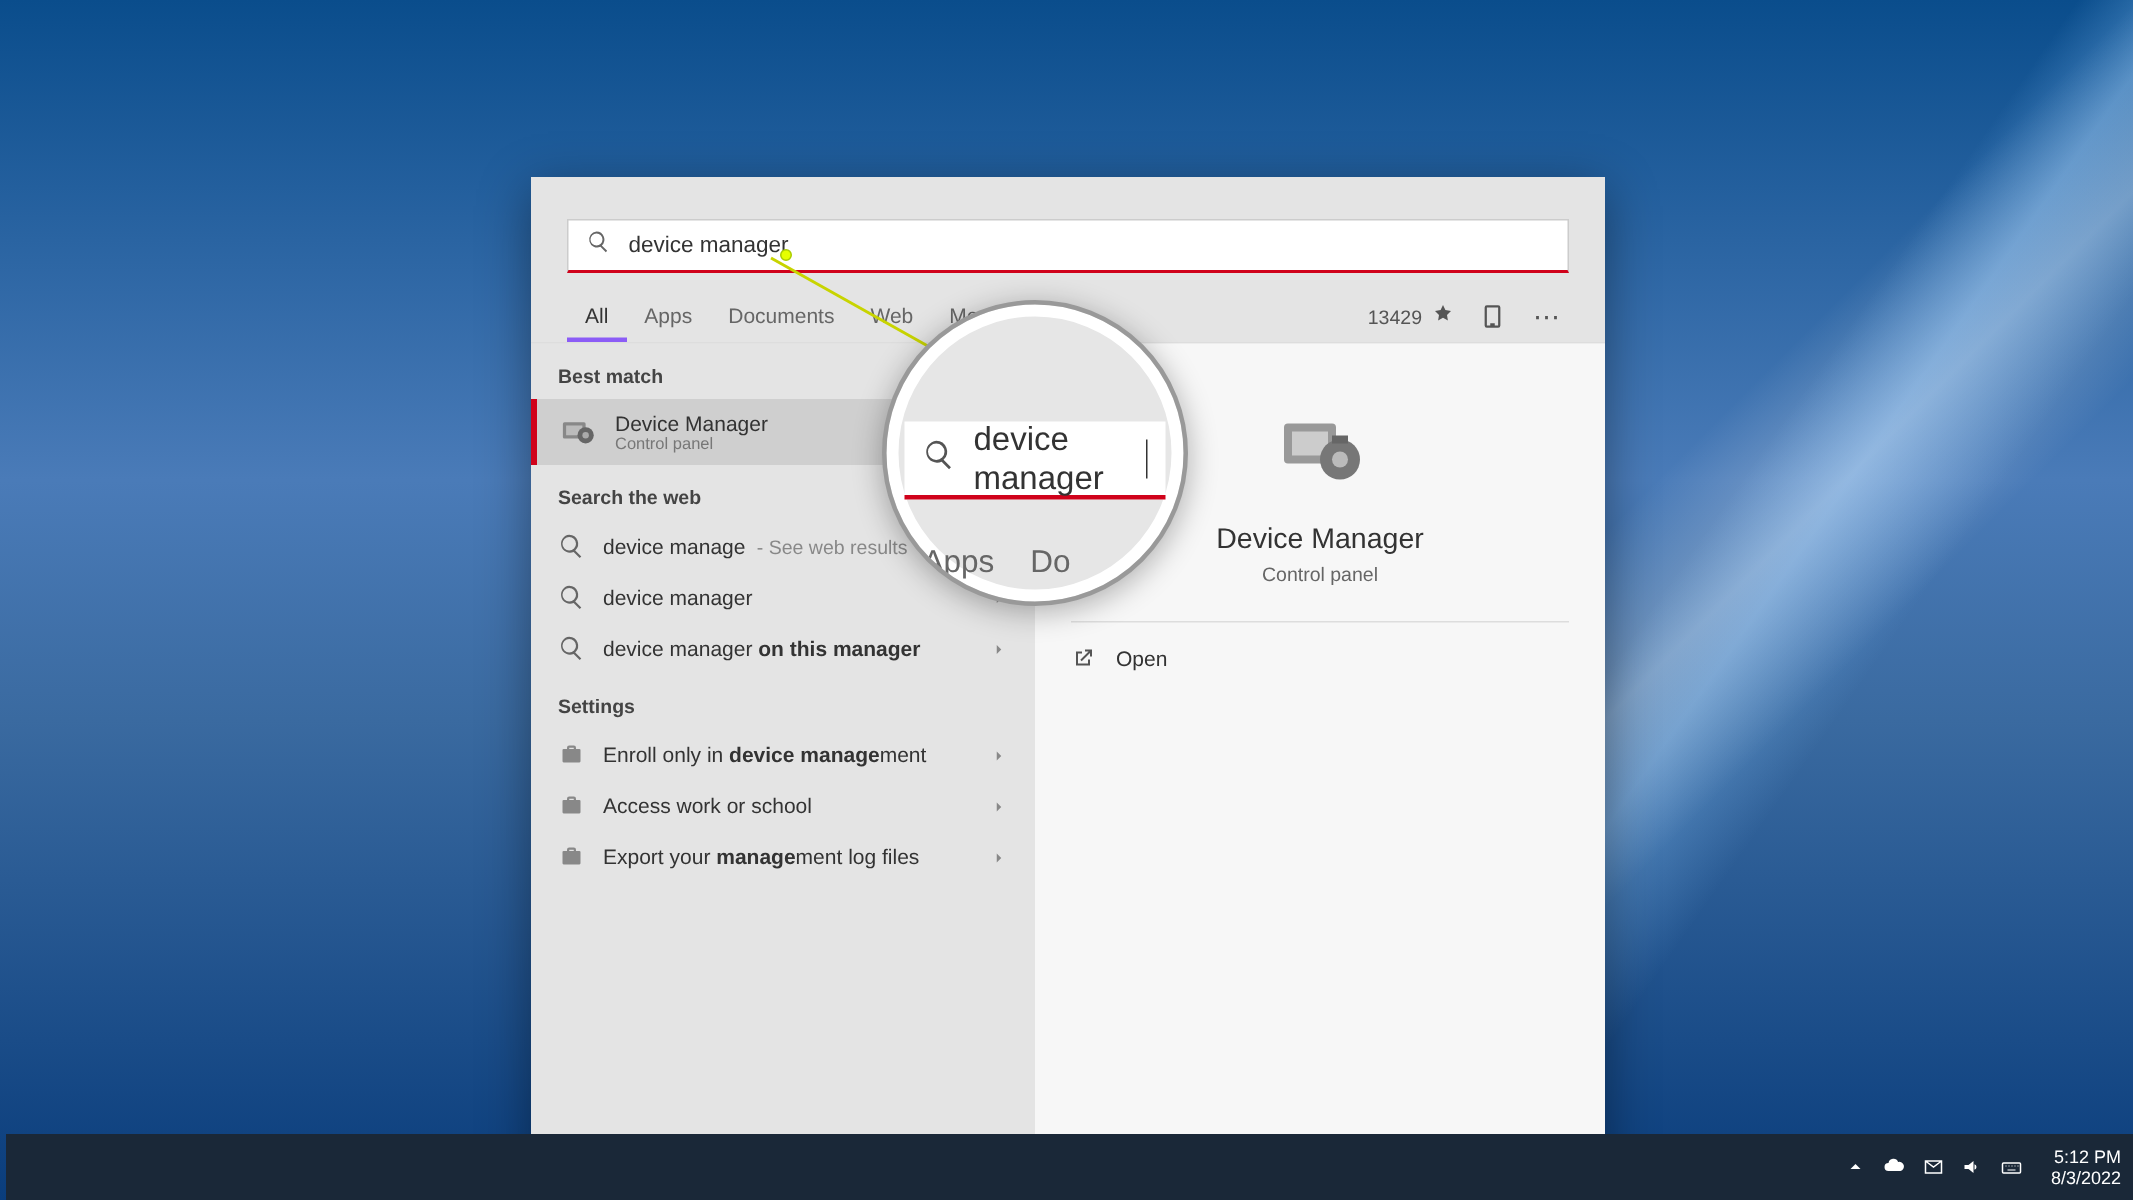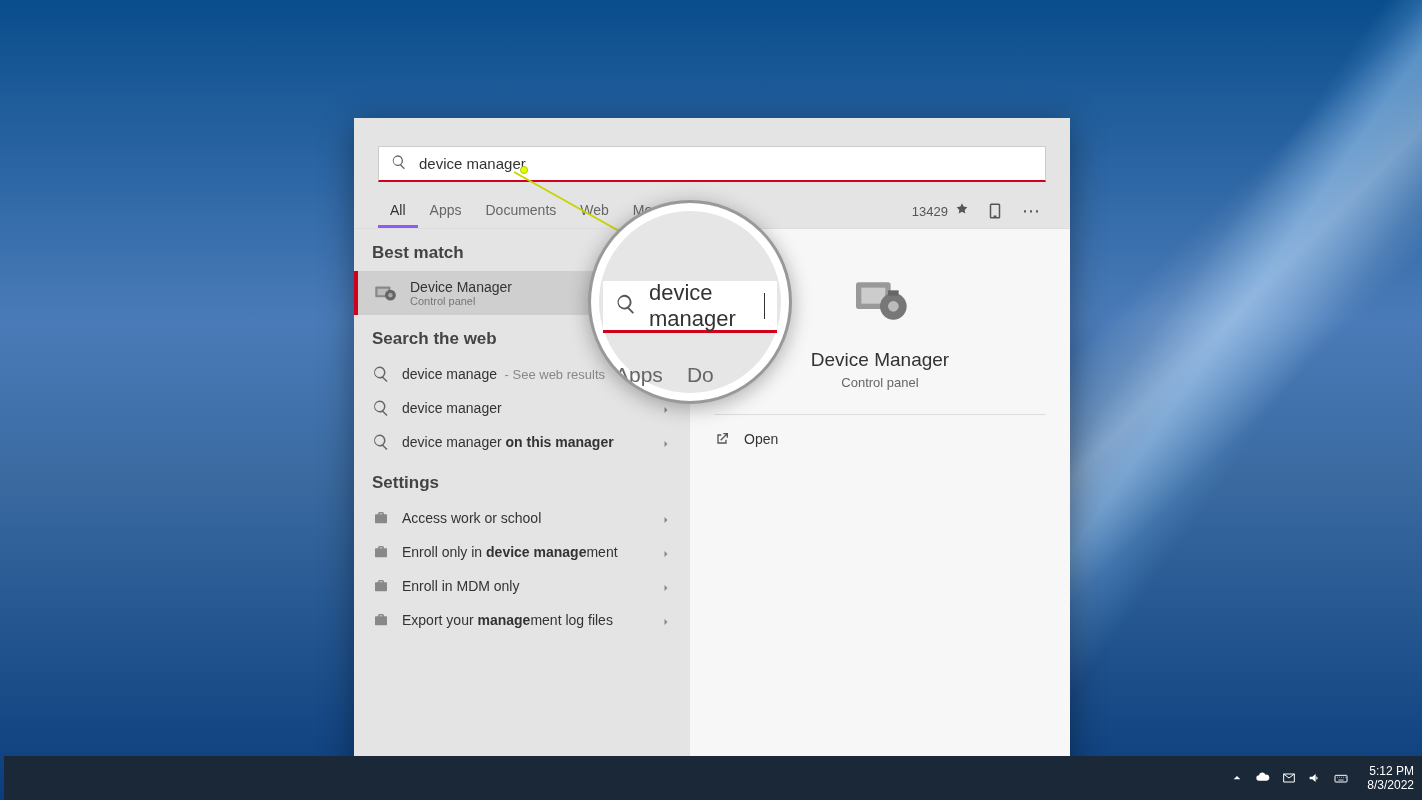--- a/index.html
+++ b/index.html
@@ -77,21 +77,21 @@
 .left-col {
   width: 336px;
   overflow-y: auto;
 }
 .right-col {
   flex: 1; background: #f7f7f7;
   display: flex; flex-direction: column;
 }
 
 .section-header {
-  font-size: 17px; font-weight: 600; color: #444;
+  font-size: 13px; font-weight: 600; color: #444;
   padding: 14px 18px 8px 18px;
 }
 
 .result-item {
   display: flex; align-items: center;
   padding: 8px 18px;
   cursor: pointer;
   position: relative;
 }
 .result-item.selected {
@@ -304,52 +304,41 @@
         </div>
 
         <div class="section-header">Settings</div>
 
         <div class="result-item">
           <div class="result-icon small">
               <svg viewBox="0 0 24 24">
                 <path fill="#888" d="M10 4h4a2 2 0 012 2v1h3a1 1 0 011 1v10a1 1 0 01-1 1H5a1 1 0 01-1-1V8a1 1 0 011-1h3V6a2 2 0 012-2zm0 2v1h4V6h-4z"></path>
               </svg>
             </div>
+          <div class="result-text">
+            <span>Enroll only in </span><span class="bold">device manage</span><span>ment</span>
+          </div>
+          <div class="chevron"><svg viewBox="0 0 24 24">
+                <path d="M9 6l6 6-6 6z"></path>
+              </svg></div>
+        </div>
+
+        <div class="result-item">
+          <div class="result-icon small">
+              <svg viewBox="0 0 24 24">
+                <path fill="#888" d="M10 4h4a2 2 0 012 2v1h3a1 1 0 011 1v10a1 1 0 01-1 1H5a1 1 0 01-1-1V8a1 1 0 011-1h3V6a2 2 0 012-2zm0 2v1h4V6h-4z"></path>
+              </svg>
+            </div>
           <div class="result-text">Access work or school</div>
           <div class="chevron"><svg viewBox="0 0 24 24">
                 <path d="M9 6l6 6-6 6z"></path>
               </svg></div>
         </div>
 
-        <div class="result-item">
-          <div class="result-icon small">
-              <svg viewBox="0 0 24 24">
-                <path fill="#888" d="M10 4h4a2 2 0 012 2v1h3a1 1 0 011 1v10a1 1 0 01-1 1H5a1 1 0 01-1-1V8a1 1 0 011-1h3V6a2 2 0 012-2zm0 2v1h4V6h-4z"></path>
-              </svg>
-            </div>
-          <div class="result-text">
-            <span>Enroll only in </span><span class="bold">device manage</span><span>ment</span>
-          </div>
-          <div class="chevron"><svg viewBox="0 0 24 24">
-                <path d="M9 6l6 6-6 6z"></path>
-              </svg></div>
-        </div>
-
-
-        <div class="result-item">
-          <div class="result-icon small">
-              <svg viewBox="0 0 24 24">
-                <path fill="#888" d="M10 4h4a2 2 0 012 2v1h3a1 1 0 011 1v10a1 1 0 01-1 1H5a1 1 0 01-1-1V8a1 1 0 011-1h3V6a2 2 0 012-2zm0 2v1h4V6h-4z"></path>
-              </svg>
-            </div>
-          <div class="result-text">Enroll in MDM only</div>
-          <div class="chevron"><svg viewBox="0 0 24 24">
-                <path d="M9 6l6 6-6 6z"></path>
-              </svg></div>
-        </div>
+
 
         <div class="result-item">
           <div class="result-icon small">
               <svg viewBox="0 0 24 24">
                 <path fill="#888" d="M10 4h4a2 2 0 012 2v1h3a1 1 0 011 1v10a1 1 0 01-1 1H5a1 1 0 01-1-1V8a1 1 0 011-1h3V6a2 2 0 012-2zm0 2v1h4V6h-4z"></path>
               </svg>
             </div>
           <div class="result-text">
             <span>Export your </span><span class="bold">manage</span><span>ment log files</span>
           </div>

